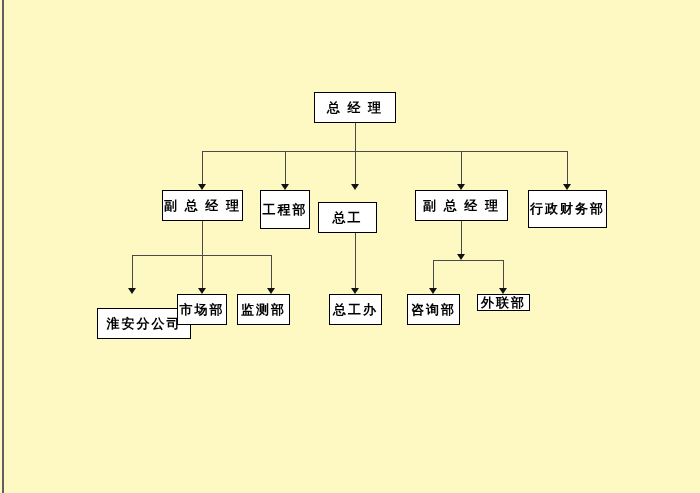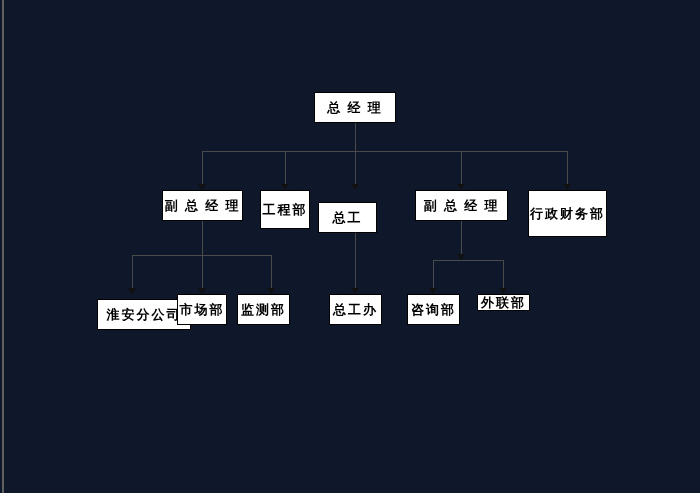--- a/index.html
+++ b/index.html
@@ -1,40 +1,40 @@
 <!DOCTYPE html>
 <html><head>
 <meta charset="utf-8">
 <style>
   html,body{margin:0;padding:0;background:#fff;}
   #page{
-    position:relative;width:700px;height:493px;background:#0f172a;
-    font-family:Liberation Serif, serif;
+    position:relative;width:700px;height:493px;background:#fef9c3;
+    font-family:Liberation Sans, sans-serif;
     overflow:hidden;
   }
   .edge-line{position:absolute;left:2px;top:0;width:2px;height:493px;background:#606060;}
   .node{
     position:absolute;box-sizing:border-box;border:1px solid #000;background:#fff;
     display:flex;align-items:center;justify-content:center;
     font-weight:bold;font-size:13px;color:#000;letter-spacing:2px;white-space:nowrap;
   }
   .node.heavy{border-width:1.5px;}
   .ln{position:absolute;background:#4a4a4a;}
   .arr{position:absolute;width:0;height:0;border-left:4px solid transparent;border-right:4px solid transparent;border-top:6px solid #111;}
 
   
   #n-gm{left:314px;top:92px;width:82px;height:31px;}
   
   #n-dgm1{left:162px;top:190px;width:81px;height:31px;}
   #n-eng{left:260px;top:190px;width:50px;height:39px;}
   #n-ce{left:318px;top:190px;width:59px;height:31px;margin-top:12px;}
   #n-dgm2{left:415px;top:190px;width:93px;height:31px;}
-  #n-af{left:528px;top:190px;width:79px;height:47px;}
+  #n-af{left:528px;top:190px;width:79px;height:38px;}
   
-  #n-huaian{left:97px;top:299px;width:94px;height:31px;}
+  #n-huaian{left:97px;top:308px;width:94px;height:31px;}
   #n-market{left:177px;top:294px;width:50px;height:31px;}
   #n-monitor{left:237px;top:294px;width:53px;height:31px;}
   #n-ceoffice{left:329px;top:294px;width:53px;height:31px;text-align:center;}
   #n-consult{left:407px;top:294px;width:53px;height:31px;}
   #n-external{left:477px;top:294px;width:53px;height:17px;}
 
   
   #l-gm-stem{left:355px;top:123px;width:1px;height:61px;}
   #l-h1{left:202px;top:151px;width:366px;height:1px;}
   #l-d-dgm1{left:202px;top:151px;width:1px;height:33px;}

